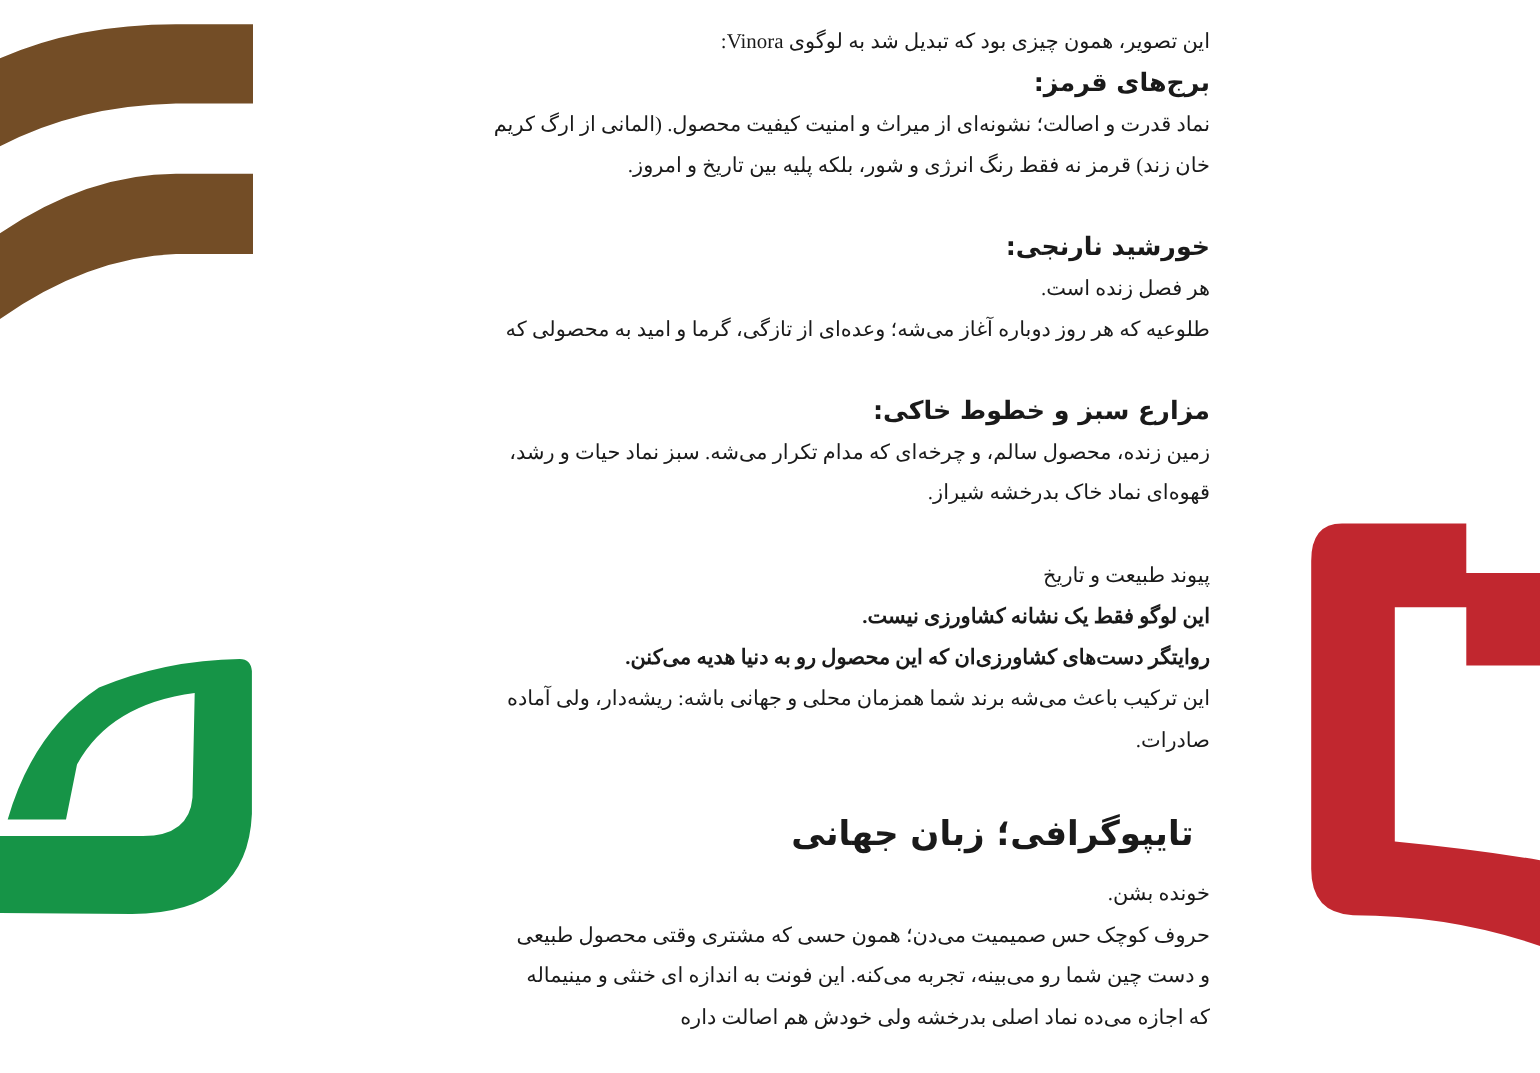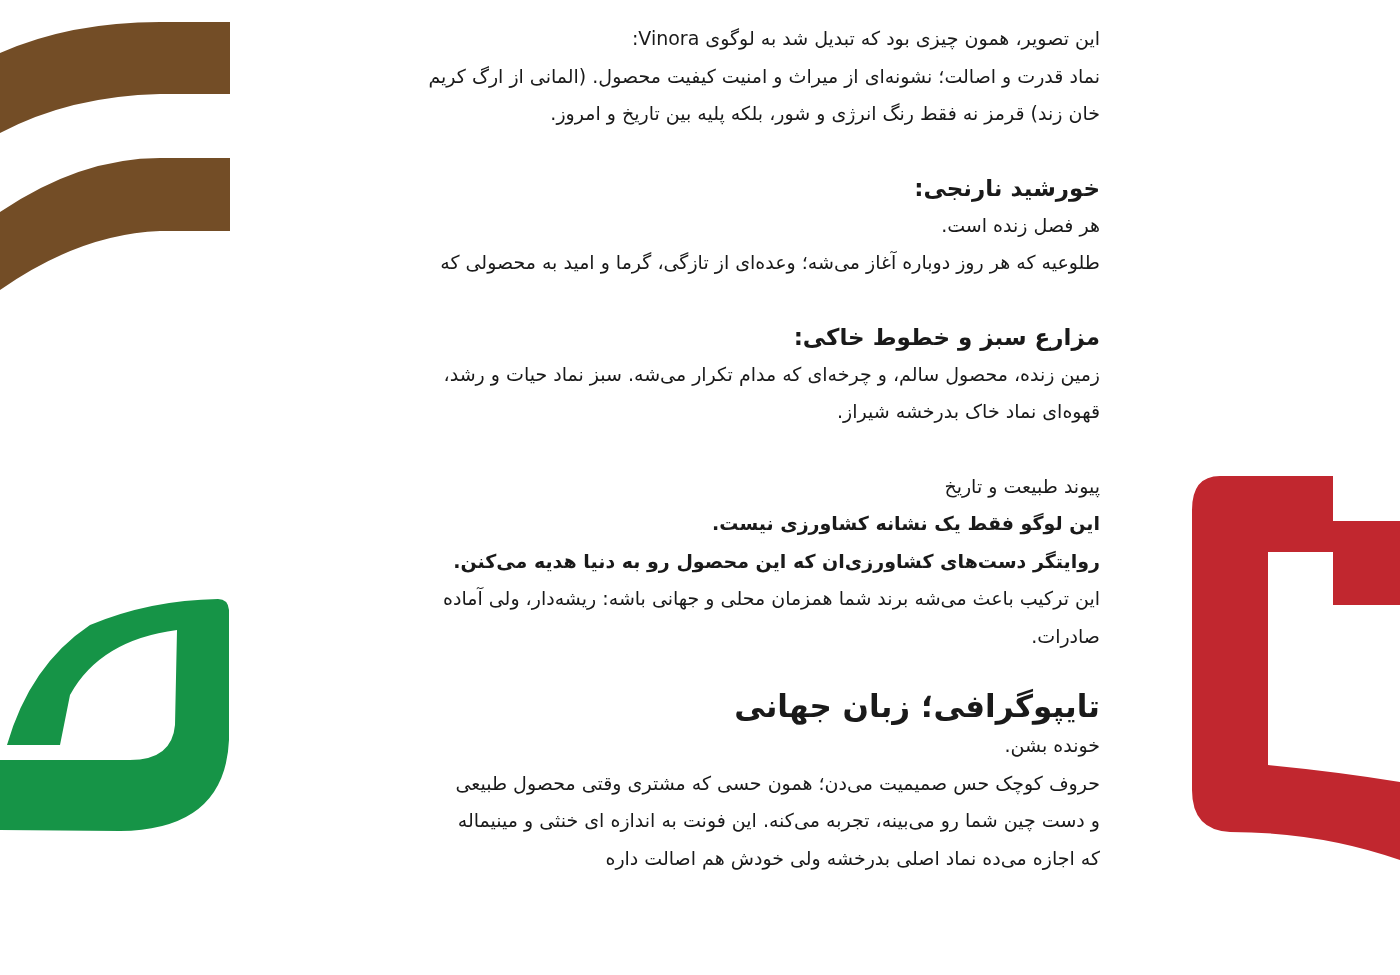--- a/index.html
+++ b/index.html
@@ -30,37 +30,38 @@
       width: 812px;
       direction: rtl;
       text-align: right;
     }
     .line {
       font-size: 19px;
       line-height: 37.5px;
       margin: 0;
       white-space: nowrap;
       overflow: hidden;
+      font-family: Liberation Serif, serif;
     }
     .justify {
       text-align: justify;
       text-align-last: right;
       white-space: normal;
     }
     .heading {
       font-size: 23px;
       font-weight: bold;
       line-height: 37px;
       margin: 0;
     }
     .big-heading {
       font-size: 31px;
       font-weight: bold;
       line-height: 42px;
-      margin: 0;
+      margin: 15px;
     }
     .bold { font-weight: bold; }
     .gap { height: 37px; }
     .gap-sm { height: 30px; }
     p { margin: 0; }
   </style>
 </head>
 <body>
 
 <svg class="deco" id="brown-deco" width="232" height="300" viewBox="0 0 232 300">
@@ -73,20 +74,21 @@
 </svg>
 
 <svg class="deco" id="red-deco" width="230" height="400" viewBox="0 0 230 400">
   <path d="M50,16 L163,16 L163,61 L230,61 L230,145 L163,145 L163,92 L98,92 L98,305 Q170,312 230,322 L230,400 Q150,372 60,372 Q22,370 22,330 L22,50 Q22,16 50,16 Z" fill="#c1272f"></path>
 </svg>
 
 <main class="content">
   <p class="line">این تصویر، همون چیزی بود که تبدیل شد به لوگوی Vinora:</p>
 
   <section>
+    <h2 class="heading">برج‌های قرمز:</h2>
     <p class="line justify">نماد قدرت و اصالت؛ نشونه‌ای از میراث و امنیت کیفیت محصول. (المانی از ارگ کریم</p>
     <p class="line">خان زند) قرمز نه فقط رنگ انرژی و شور، بلکه پلیه بین تاریخ و امروز.</p>
   </section>
 
   <div class="gap"></div>
 
   <section>
     <h2 class="heading">خورشید نارنجی:</h2>
     <p class="line">هر فصل زنده است.</p>
     <p class="line justify">طلوعیه که هر روز دوباره آغاز می‌شه؛ وعده‌ای از تازگی، گرما و امید به محصولی که</p>

